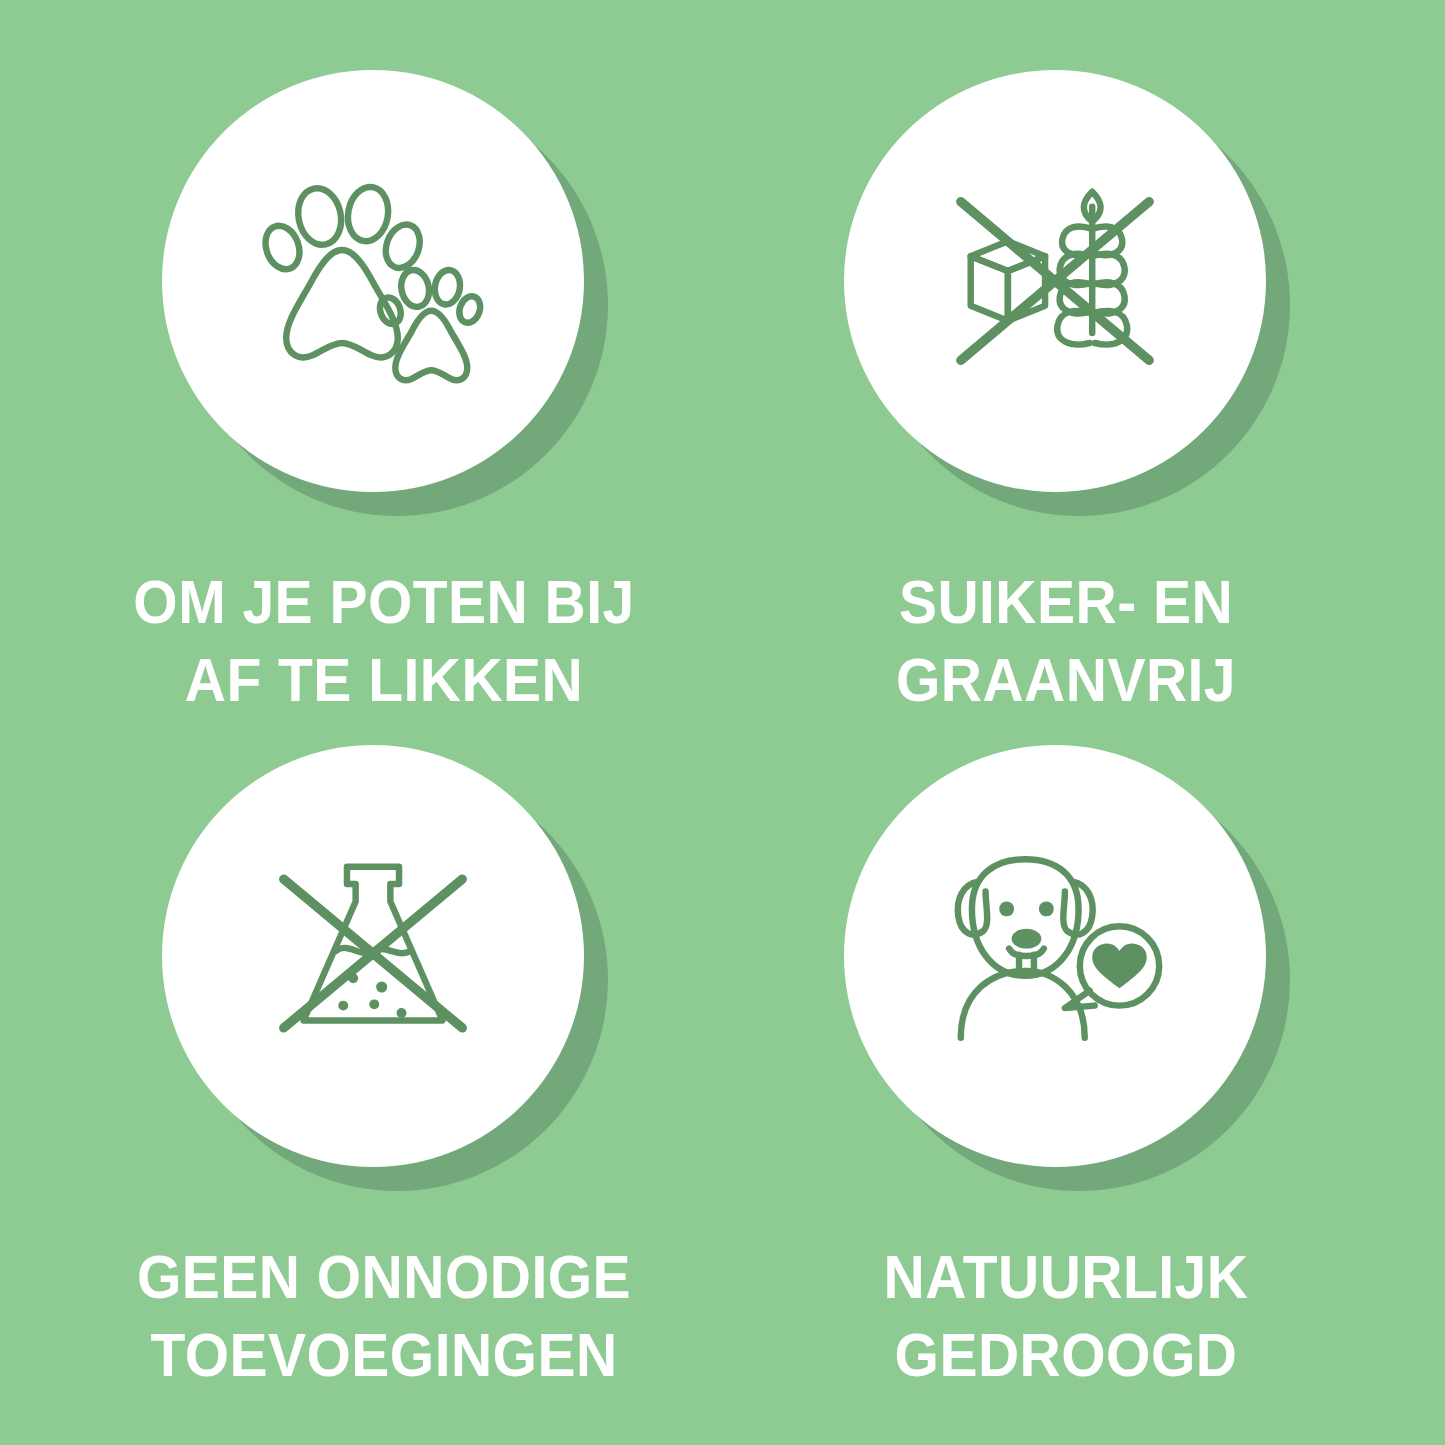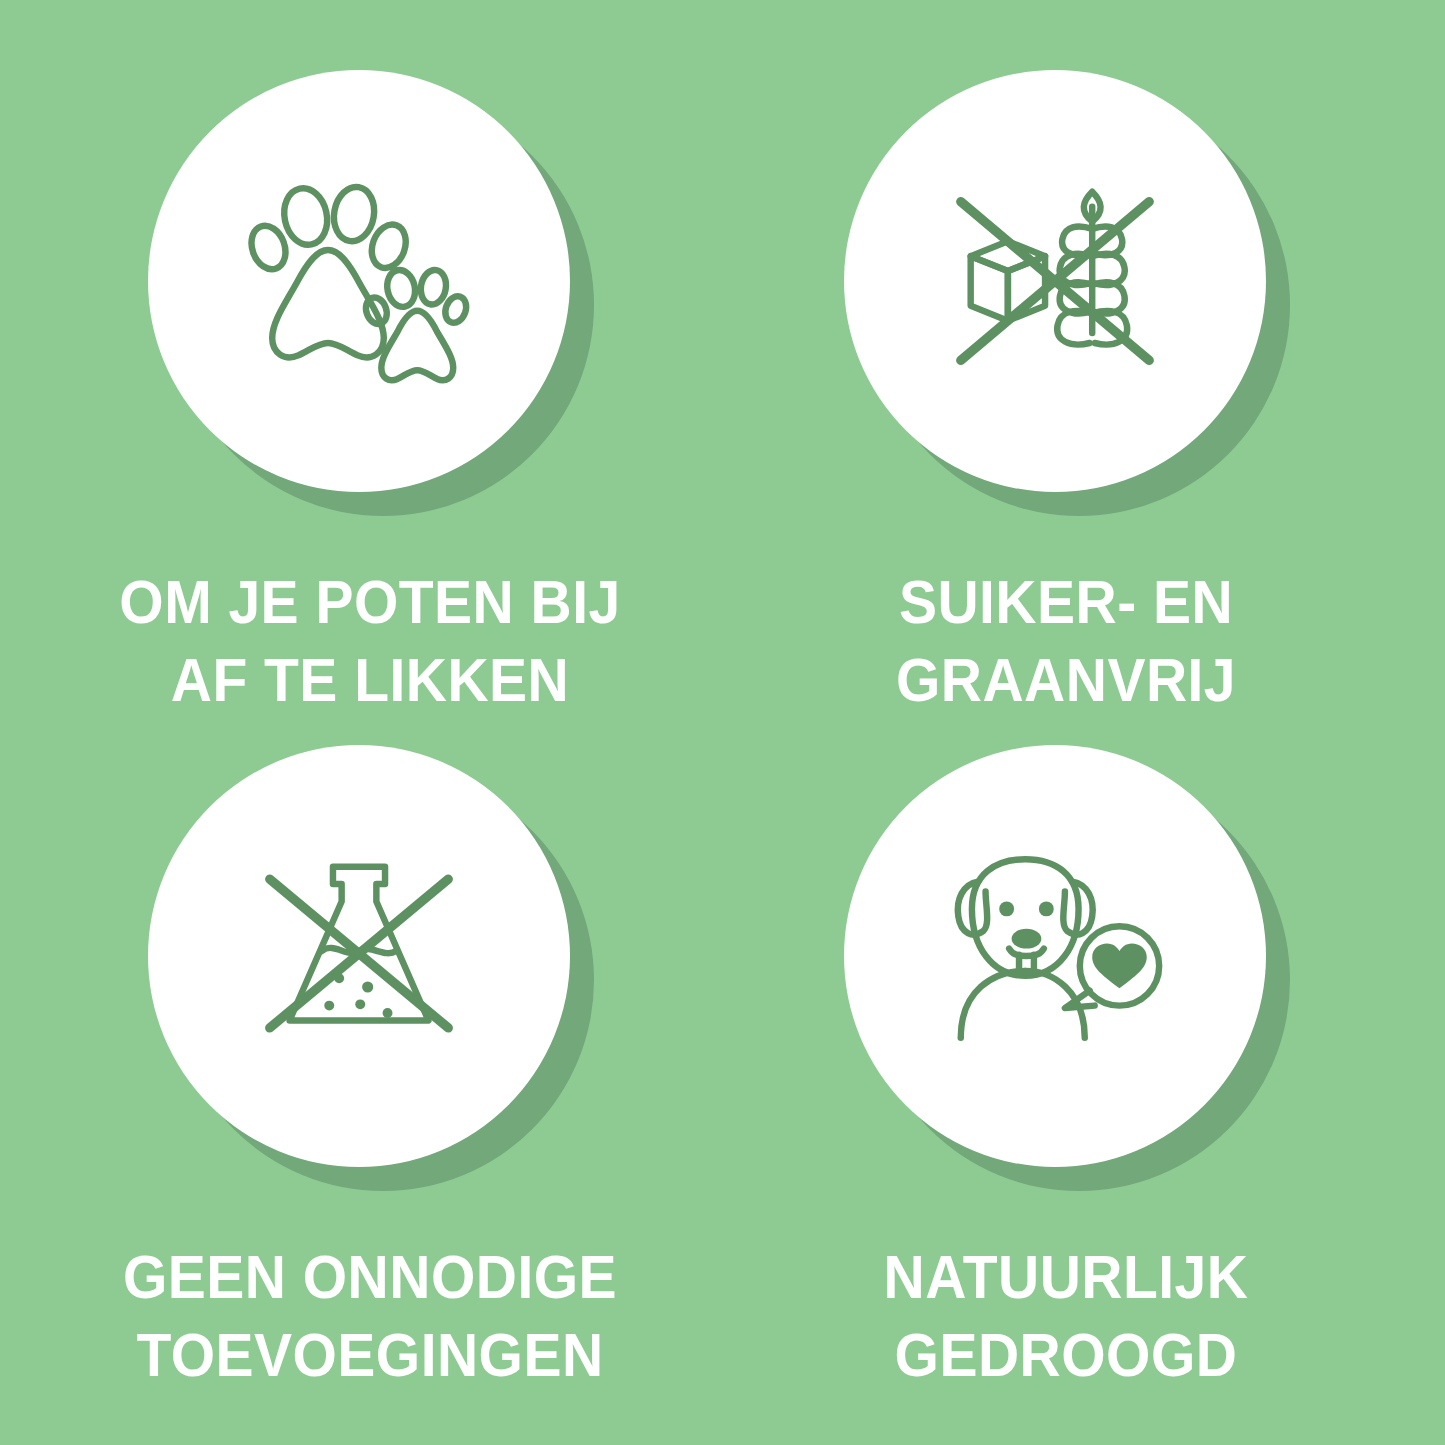--- a/index.html
+++ b/index.html
@@ -19,21 +19,21 @@
     background: #8ECB92;
   }
   .feature-cell {
     position: absolute;
     width: 620px;
     display: flex;
     flex-direction: column;
     align-items: center;
   }
   
-  .col-left  { left: 60px; align-items: center; }
+  .col-left  { left: 74px; align-items: center; }
   .col-right { left: 756px; }
   .row-top    { top: 70px; }
   .row-bottom { top: 745px; }
 
   .badge-wrap {
     position: relative;
     width: 445px;
     height: 445px;
     margin: 0 auto;
   }

